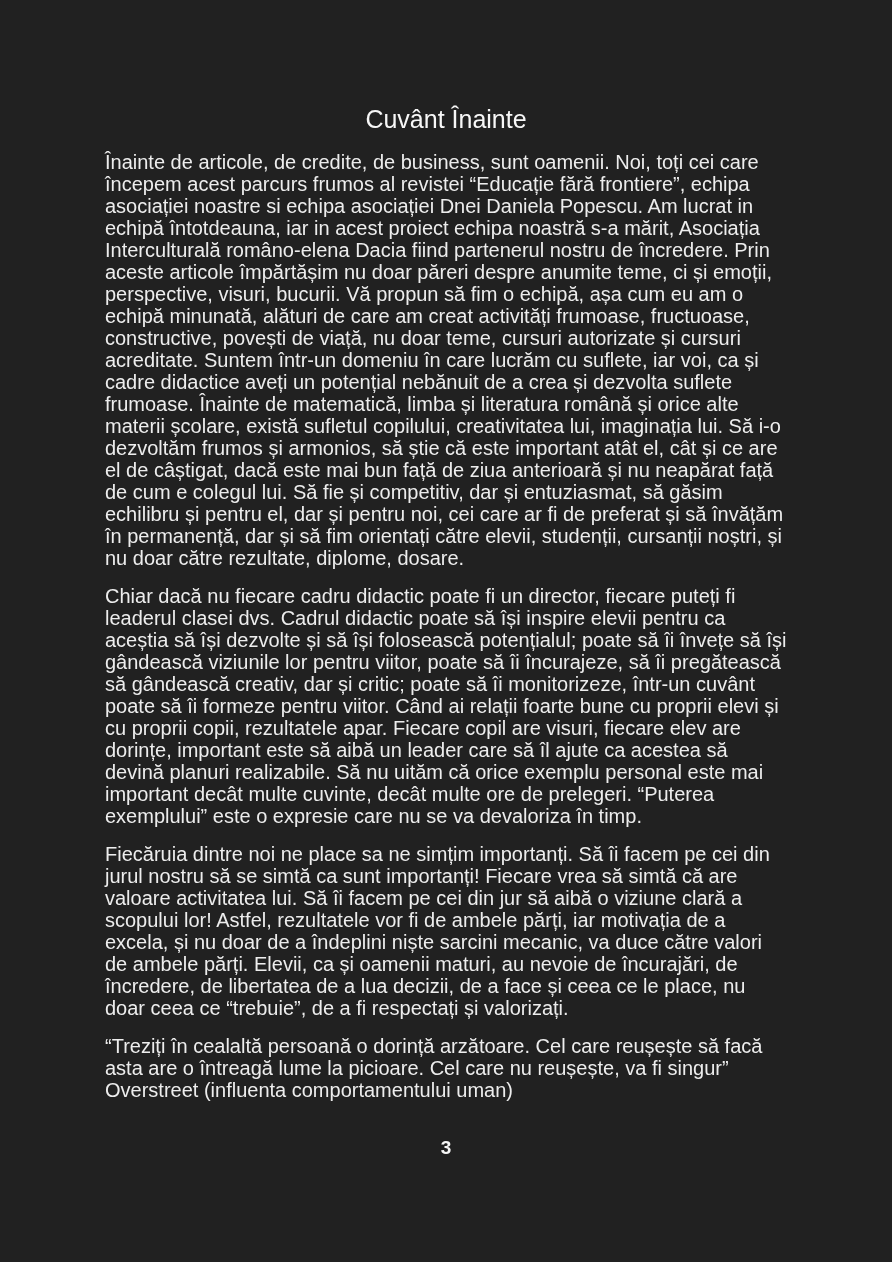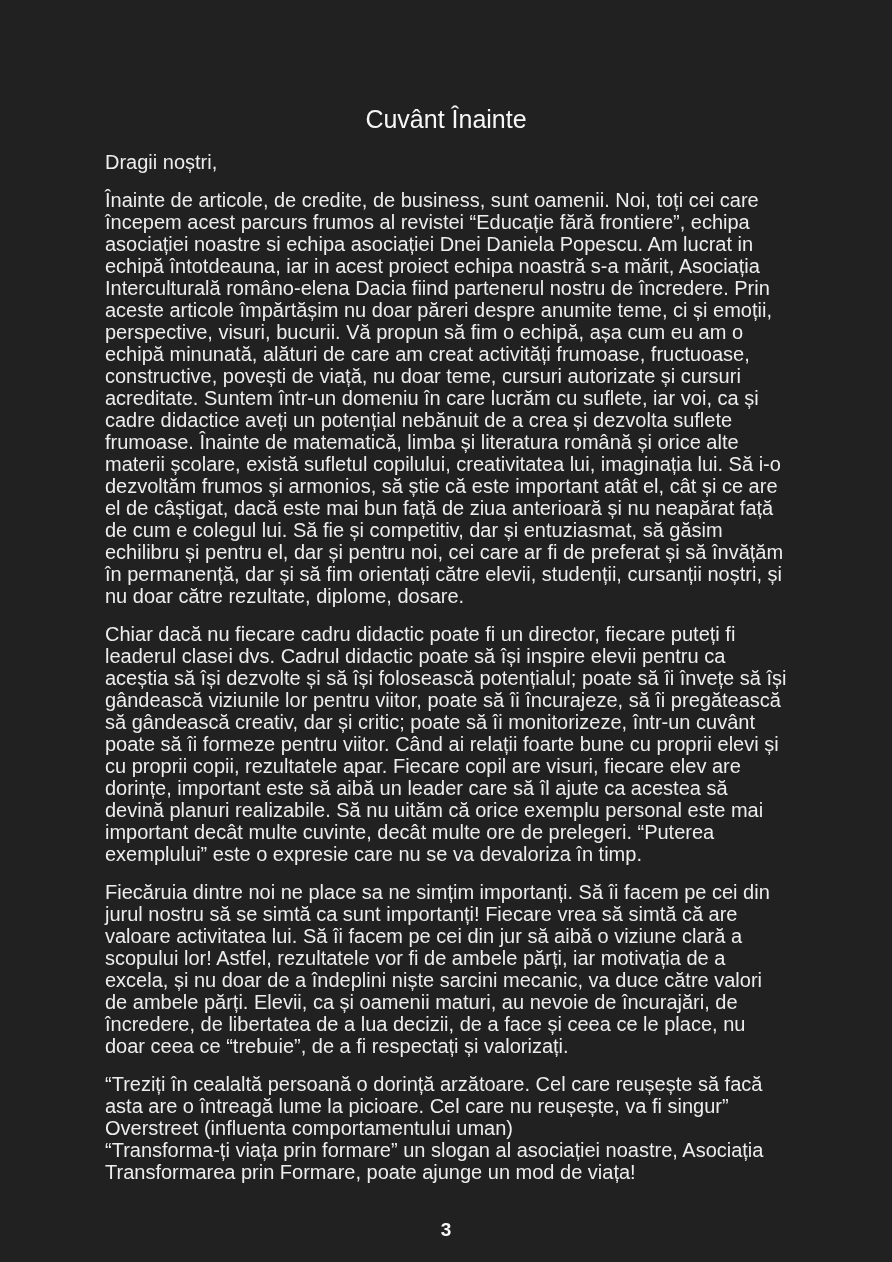--- a/index.html
+++ b/index.html
@@ -50,30 +50,28 @@
   }
 </style>
 </head>
 <body>
 
 <div class="page">
   <div class="content">
 
     <div class="doc-title">Cuvânt Înainte</div>
 
-    <div class="para">Dragii noștri,</div>
 
     <div class="para">Înainte de articole, de credite, de business, sunt oamenii. Noi, toți cei care începem acest parcurs frumos al revistei “Educație fără frontiere”, echipa asociației noastre si echipa asociației Dnei Daniela Popescu. Am lucrat in echipă întotdeauna, iar in acest proiect echipa noastră s-a mărit, Asociația Interculturală româno-elena Dacia fiind partenerul nostru de încredere. Prin aceste articole împărtășim nu doar păreri despre anumite teme, ci și emoții, perspective, visuri, bucurii. Vă propun să fim o echipă, așa cum eu am o echipă minunată, alături de care am creat activități frumoase, fructuoase, constructive, povești de viață, nu doar teme, cursuri autorizate și cursuri acreditate. Suntem într-un domeniu în care lucrăm cu suflete, iar voi, ca și cadre didactice aveți un potențial nebănuit de a crea și dezvolta suflete frumoase. Înainte de matematică, limba și literatura română și orice alte materii școlare, există sufletul copilului, creativitatea lui, imaginația lui. Să i-o dezvoltăm frumos și armonios, să știe că este important atât el, cât și ce are el de câștigat, dacă este mai bun față de ziua anterioară și nu neapărat față de cum e colegul lui. Să fie și competitiv, dar și entuziasmat, să găsim echilibru și pentru el, dar și pentru noi, cei care ar fi de preferat și să învățăm în permanență, dar și să fim orientați către elevii, studenții, cursanții noștri, și nu doar către rezultate, diplome, dosare.</div>
 
     <div class="para">Chiar dacă nu fiecare cadru didactic poate fi un director, fiecare puteți fi leaderul clasei dvs. Cadrul didactic poate să își inspire elevii pentru ca aceștia să își dezvolte și să își folosească potențialul; poate să îi învețe să își gândească viziunile lor pentru viitor, poate să îi încurajeze, să îi pregătească să gândească creativ, dar și critic; poate să îi monitorizeze, într-un cuvânt poate să îi formeze pentru viitor. Când ai relații foarte bune cu proprii elevi și cu proprii copii, rezultatele apar. Fiecare copil are visuri, fiecare elev are dorințe, important este să aibă un leader care să îl ajute ca acestea să devină planuri realizabile. Să nu uităm că orice exemplu personal este mai important decât multe cuvinte, decât multe ore de prelegeri. “Puterea exemplului” este o expresie care nu se va devaloriza în timp.</div>
 
     <div class="para">Fiecăruia dintre noi ne place sa ne simțim importanți. Să îi facem pe cei din jurul nostru să se simtă ca sunt importanți! Fiecare vrea să simtă că are valoare activitatea lui. Să îi facem pe cei din jur să aibă o viziune clară a scopului lor! Astfel, rezultatele vor fi de ambele părți, iar motivația de a excela, și nu doar de a îndeplini niște sarcini mecanic, va duce către valori de ambele părți. Elevii, ca și oamenii maturi, au nevoie de încurajări, de încredere, de libertatea de a lua decizii, de a face și ceea ce le place, nu doar ceea ce “trebuie”, de a fi respectați și valorizați.</div>
 
     <div class="quote-block">
       <div>“Treziți în cealaltă persoană o dorință arzătoare. Cel care reușește să facă asta are o întreagă lume la picioare. Cel care nu reușește, va fi singur” Overstreet (influenta comportamentului uman)</div>
-      <div>“Transforma-ți viața prin formare” un slogan al asociației noastre, Asociația Transformarea prin Formare, poate ajunge un mod de viața!</div>
     </div>
 
 
     <div class="page-number">3</div>
 
   </div>
 </div>
 
 </body></html>

